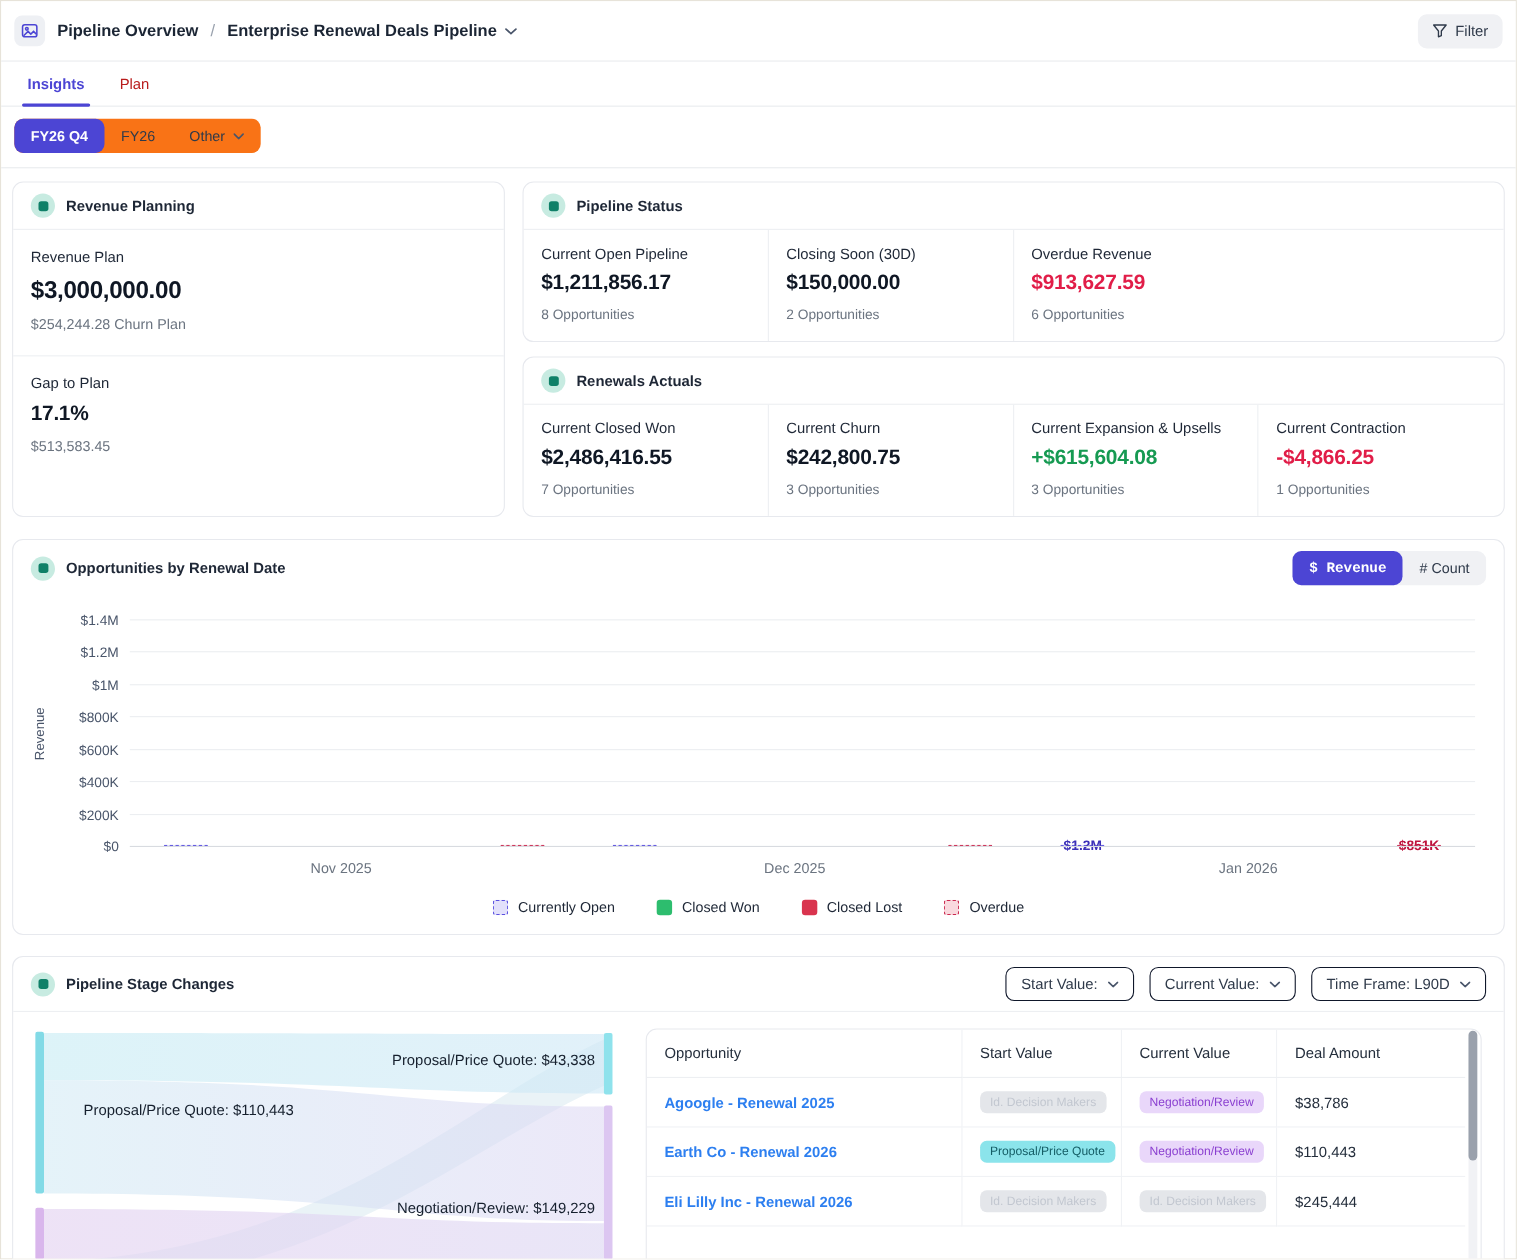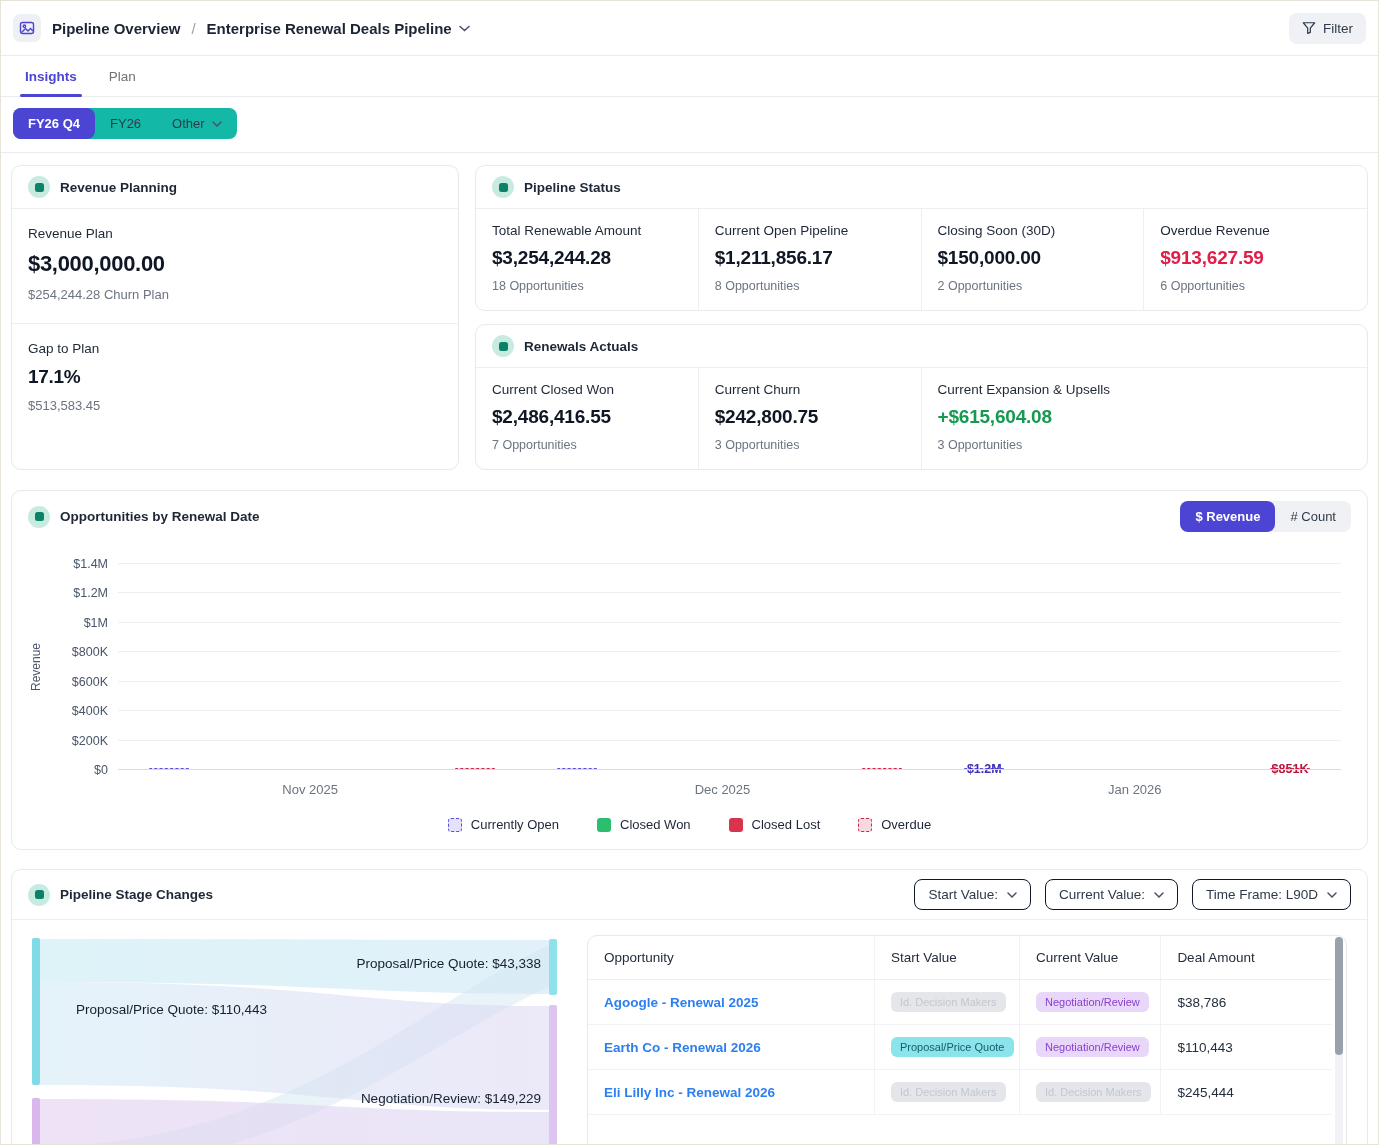--- a/index.html
+++ b/index.html
@@ -10,27 +10,27 @@
   .topbar{height:55px;display:flex;align-items:center;justify-content:space-between;padding:0 12px;border-bottom:1px solid #e9ebee;box-sizing:border-box;}
   .crumbs{display:flex;align-items:center;gap:11px;}
   .app-icon{width:28px;height:28px;border-radius:7px;background:#eef0f4;display:flex;align-items:center;justify-content:center;flex-shrink:0;}
   .crumb-title{font-size:15px;font-weight:700;color:#1b2534;}
   .crumb-sep{color:#9aa2ae;font-size:15px;}
   .crumb-sub{font-size:15px;font-weight:600;color:#1b2534;display:flex;align-items:center;gap:7px;cursor:pointer;}
   .filter-btn{display:flex;align-items:center;gap:7px;background:#f0f1f4;border:0;border-radius:8px;padding:8px 13px;font-size:13.5px;color:#2f3a4a;font-weight:500;font-family:inherit;cursor:pointer;}
 
   
   .tabbar{height:41px;border-bottom:1px solid #e9ebee;display:flex;gap:32px;padding:0 24px;box-sizing:border-box;}
-  .tab{font-size:13.5px;color:#737373;display:flex;align-items:center;position:relative;font-weight:500;cursor:pointer;}
+  .tab{font-size:13.5px;color:#b91c1c;display:flex;align-items:center;position:relative;font-weight:500;cursor:pointer;}
   .tab.active{color:#4c45d4;font-weight:600;}
   .tab.active::after{content:"";position:absolute;left:-5px;right:-5px;bottom:-1px;height:3px;background:#4c45d4;border-radius:2px;}
 
   
   .pillsrow{padding:11px 12px 13px;border-bottom:1px solid #e9ebee;}
-  .seg{display:inline-flex;background:#14b8a6;border-radius:8px;align-items:center;}
+  .seg{display:inline-flex;background:#f97316;border-radius:8px;align-items:center;}
   .seg .pill{border:0;background:transparent;padding:8px 15px;font-size:13px;color:#2f3a4a;font-family:inherit;font-weight:500;display:flex;align-items:center;gap:7px;cursor:pointer;}
   .seg .pill.active{background:#4c45d4;color:#fff;border-radius:8px;font-weight:600;}
   .seg .divider{width:1px;background:#dde0e5;margin:6px 0;}
 
   
   .content{padding:12px 10px 0;}
   .row1{display:flex;gap:16px;}
   .card{background:#fff;border:1px solid #e7e9ee;border-radius:10px;box-sizing:border-box;}
   .card-head{display:flex;align-items:center;gap:10px;padding:10px 16px;}
   .card-head.bordered{border-bottom:1px solid #edeff2;}
@@ -53,21 +53,21 @@
   .stat-value{font-size:19px;font-weight:700;margin:9px 0 10px;letter-spacing:-0.2px;color:#0f1724;}
   .stat-value.red{color:#e11d48;}
   .stat-value.green{color:#169a52;}
   .stat-sub{font-size:12.5px;color:#6b7480;}
 
   
   .chart-card{margin-top:20px;}
   .chart-head{display:flex;justify-content:space-between;align-items:center;padding:10px 16px 6px;}
   .toggle{display:inline-flex;background:#f0f1f4;border-radius:8px;}
   .toggle .tg{border:0;background:transparent;padding:8px 15px;font-size:13px;color:#2f3a4a;font-family:inherit;font-weight:500;border-radius:8px;cursor:pointer;}
-  .toggle .tg.active{background:#4c45d4;color:#fff;font-weight:600;}
+  .toggle .tg.active{background:#4c45d4;color:#fff;font-weight:600;font-family:Liberation Mono, monospace;}
 
   .chart-area{display:flex;padding:26px 26px 0 14px;}
   .y-title{width:20px;position:relative;}
   .y-title span{position:absolute;top:50%;left:50%;transform:translate(-50%,-50%) rotate(-90deg);font-size:12px;color:#49556a;white-space:nowrap;}
   .y-axis{width:72px;position:relative;height:206px;}
   .ytick{position:absolute;right:10px;transform:translateY(50%);font-size:12.5px;color:#49556a;}
   .plot{flex:1;position:relative;height:206px;}
   .gridline{position:absolute;left:0;right:0;height:1px;background:#eceef1;}
   .gridline.baseline{background:#d8dbe0;}
   .bars{position:absolute;inset:0;display:flex;}
@@ -185,25 +185,20 @@
       <div class="right-col">
         <div class="card">
           <div class="card-head bordered">
             <span class="sec-icon">
                 <i></i>
               </span>
             <span class="card-title">Pipeline Status</span>
           </div>
           <div class="stats-grid">
               <div class="stat-cell">
-                <div class="stat-label">Total Renewable Amount</div>
-                <div class="stat-value">$3,254,244.28</div>
-                <div class="stat-sub">18 Opportunities</div>
-              </div>
-              <div class="stat-cell">
                 <div class="stat-label">Current Open Pipeline</div>
                 <div class="stat-value">$1,211,856.17</div>
                 <div class="stat-sub">8 Opportunities</div>
               </div>
               <div class="stat-cell">
                 <div class="stat-label">Closing Soon (30D)</div>
                 <div class="stat-value">$150,000.00</div>
                 <div class="stat-sub">2 Opportunities</div>
               </div>
               <div class="stat-cell">
@@ -228,20 +223,25 @@
               </div>
               <div class="stat-cell">
                 <div class="stat-label">Current Churn</div>
                 <div class="stat-value">$242,800.75</div>
                 <div class="stat-sub">3 Opportunities</div>
               </div>
               <div class="stat-cell">
                 <div class="stat-label">Current Expansion &amp; Upsells</div>
                 <div class="stat-value green">+$615,604.08</div>
                 <div class="stat-sub">3 Opportunities</div>
+              </div>
+              <div class="stat-cell">
+                <div class="stat-label">Current Contraction</div>
+                <div class="stat-value red">-$4,866.25</div>
+                <div class="stat-sub">1 Opportunities</div>
               </div>
             </div>
         </div>
       </div>
     </div>
 
     <div class="card chart-card">
       <div class="chart-head">
         <div class="card-head" style="padding:0;">
           <span class="sec-icon">

